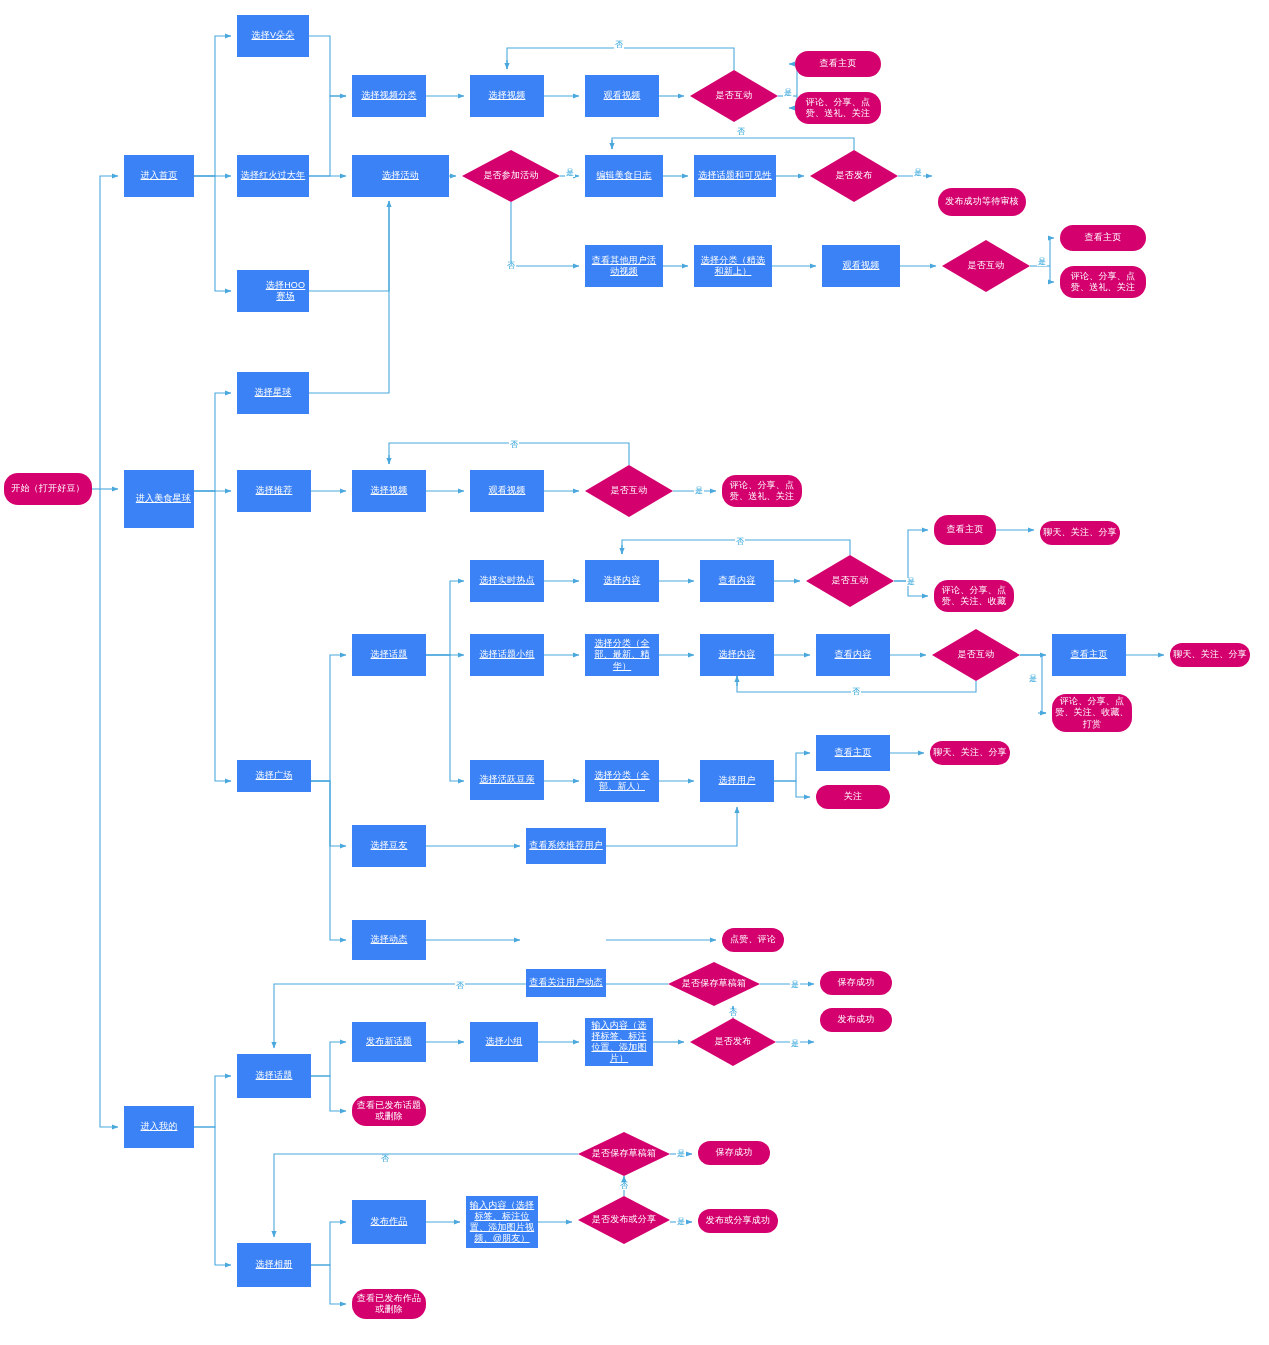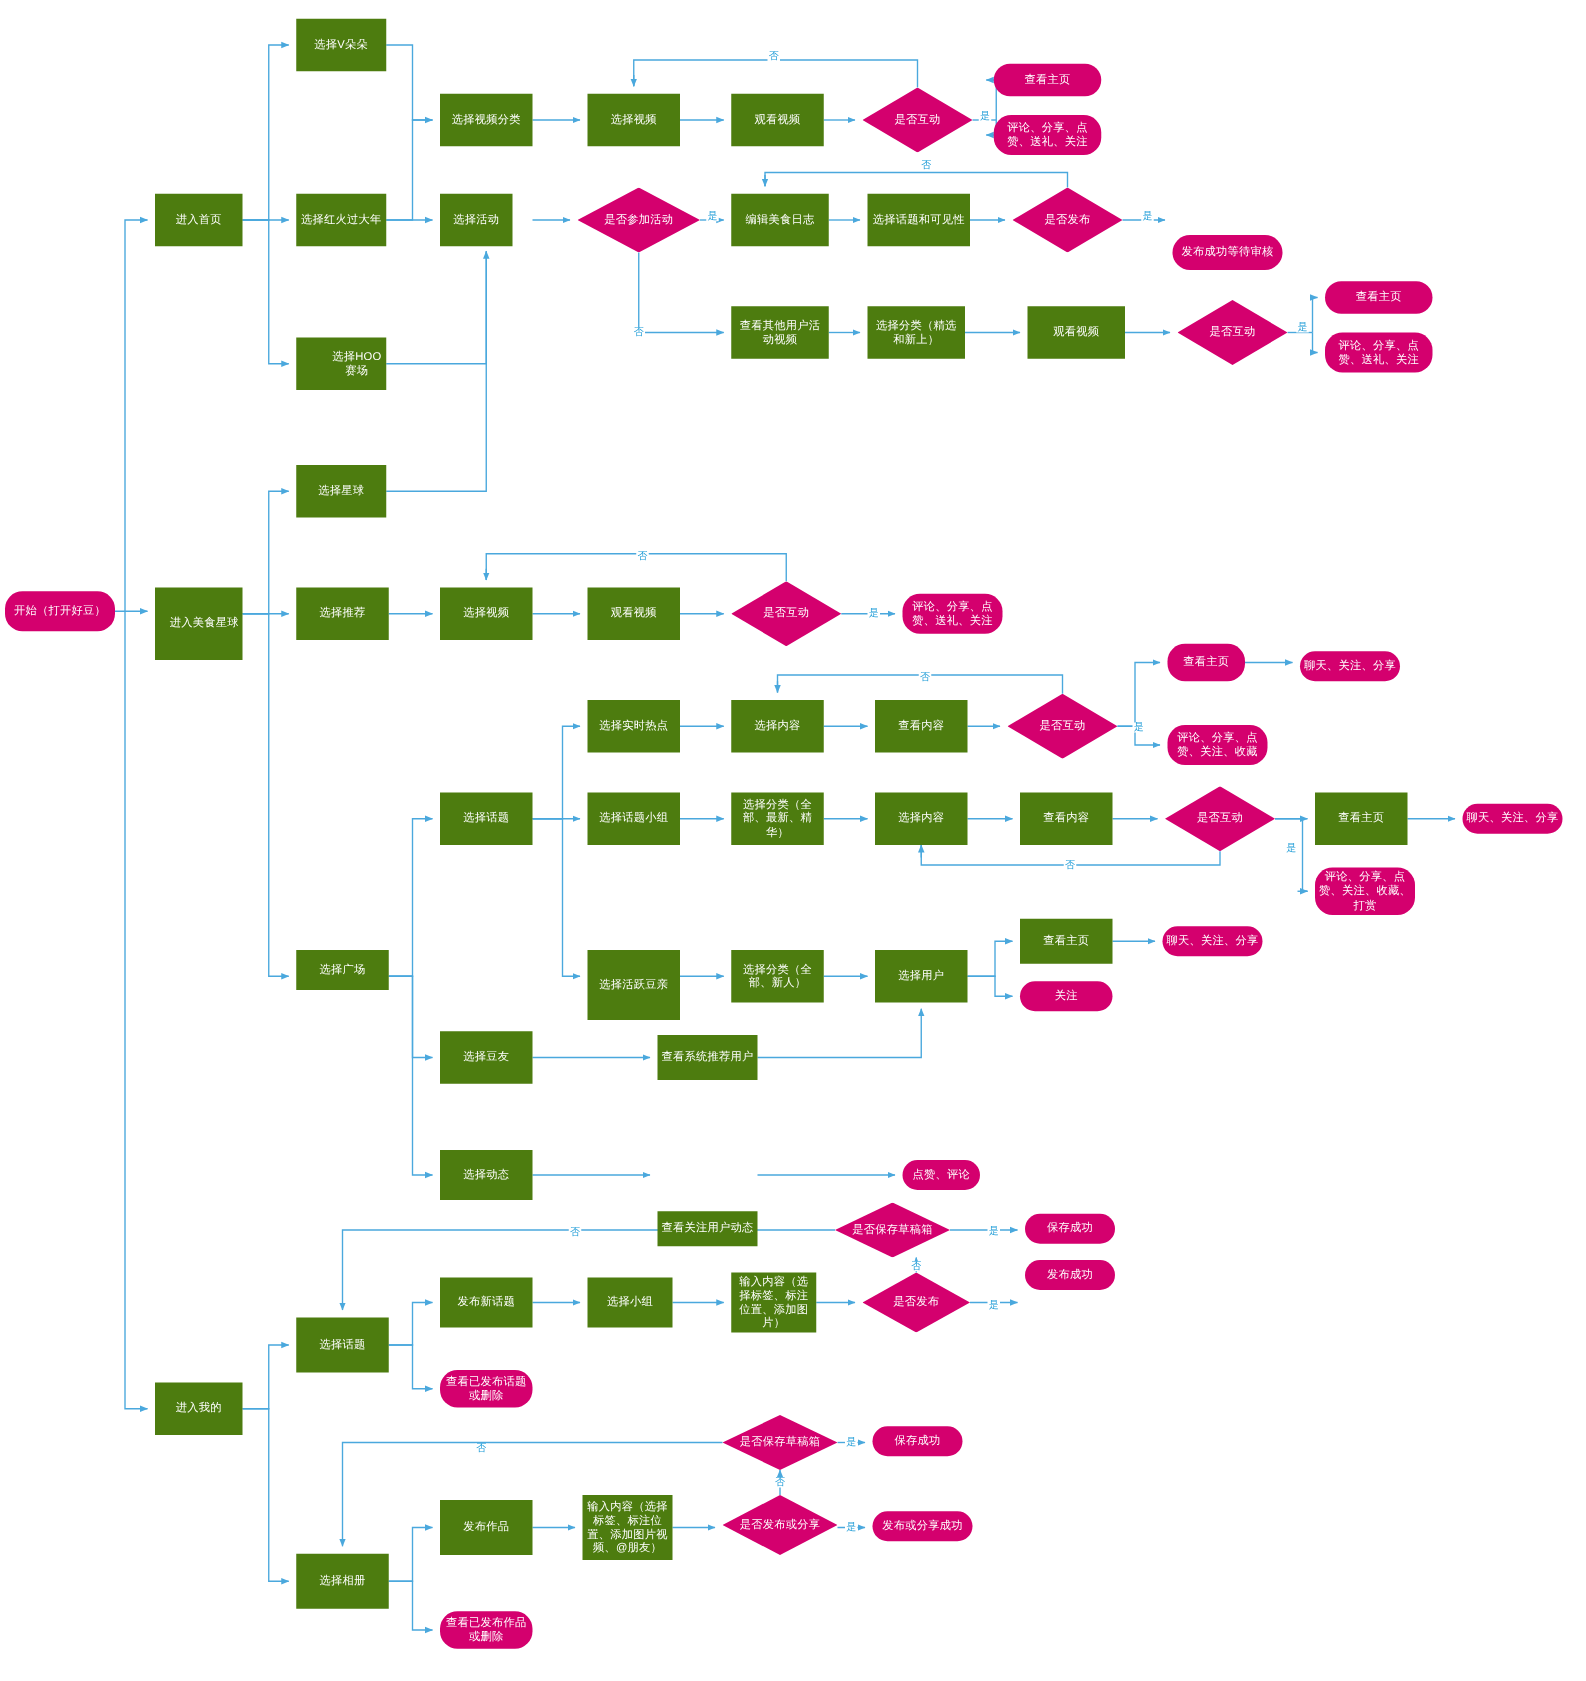--- a/index.html
+++ b/index.html
@@ -3,21 +3,21 @@
 <meta charset="utf-8">
 <title>流程图</title>
 <style>
   html,body{margin:0;padding:0;background:#ffffff;}
   body{font-family:"Liberation Sans","DejaVu Sans",sans-serif;}
   #canvas{position:relative;width:1269px;height:1345px;background:#fff;overflow:hidden;}
   svg#wires{position:absolute;left:0;top:0;width:1269px;height:1345px;pointer-events:none;}
   .node{position:absolute;box-sizing:border-box;display:flex;align-items:center;justify-content:center;
         text-align:center;color:#ffffff;font-size:9px;line-height:1.25;padding:2px 3px;
         letter-spacing:.2px;overflow:hidden;}
-  .node.process{background:#4d7c0f;}
+  .node.process{background:#3b82f6;text-decoration:underline;}
   .node.terminal{background:#d4006e;border-radius:14px;}
   .node.decision{background:transparent;}
   .node.decision .dtext{position:relative;z-index:2;color:#fff;}
   .node.decision .dshape{position:absolute;left:0;top:0;width:100%;height:100%;z-index:1;}
   .edgelabel{position:absolute;color:#1e9cd7;font-size:8px;background:#fff;padding:0 1px;
              white-space:nowrap;line-height:1;}
 </style>
 </head>
 <body>
 
@@ -200,21 +200,21 @@
           <polygon points="50,0 100,50 50,100 0,50" fill="#d4006e"></polygon>
         </svg>
         <span class="dtext">是否互动</span>
       </div>
       <div class="node terminal" style="left: 795px; top: 51px; width: 86px; height: 26px;">
         <span>查看主页</span>
       </div>
       <div class="node terminal" style="left: 795px; top: 92px; width: 86px; height: 32px;">
         <span>评论、分享、点赞、送礼、关注</span>
       </div>
-      <div class="node process" style="left: 352px; top: 155px; width: 58px; height: 42px;">
+      <div class="node process" style="left: 352px; top: 155px; width: 97px; height: 42px;">
         <span>选择活动</span>
       </div>
       <div class="node decision" style="left: 462px; top: 150px; width: 98px; height: 52px;">
         <svg class="dshape" viewBox="0 0 100 100" preserveAspectRatio="none">
           <polygon points="50,0 100,50 50,100 0,50" fill="#d4006e"></polygon>
         </svg>
         <span class="dtext">是否参加活动</span>
       </div>
       <div class="node process" style="left: 585px; top: 155px; width: 78px; height: 42px;">
         <span>编辑美食日志</span>
@@ -320,21 +320,21 @@
       </div>
       <div class="node process" style="left: 1052px; top: 634px; width: 74px; height: 42px;">
         <span>查看主页</span>
       </div>
       <div class="node terminal" style="left: 1170px; top: 643px; width: 80px; height: 24px;">
         <span>聊天、关注、分享</span>
       </div>
       <div class="node terminal" style="left: 1052px; top: 694px; width: 80px; height: 38px;">
         <span>评论、分享、点赞、关注、收藏、打赏</span>
       </div>
-      <div class="node process" style="left: 470px; top: 760px; width: 74px; height: 56px;">
+      <div class="node process" style="left: 470px; top: 760px; width: 74px; height: 40px;">
         <span>选择活跃豆亲</span>
       </div>
       <div class="node process" style="left: 585px; top: 760px; width: 74px; height: 42px;">
         <span>选择分类（全部、新人）</span>
       </div>
       <div class="node process" style="left: 700px; top: 760px; width: 74px; height: 42px;">
         <span>选择用户</span>
       </div>
       <div class="node process" style="left: 816px; top: 735px; width: 74px; height: 36px;">
         <span>查看主页</span>

